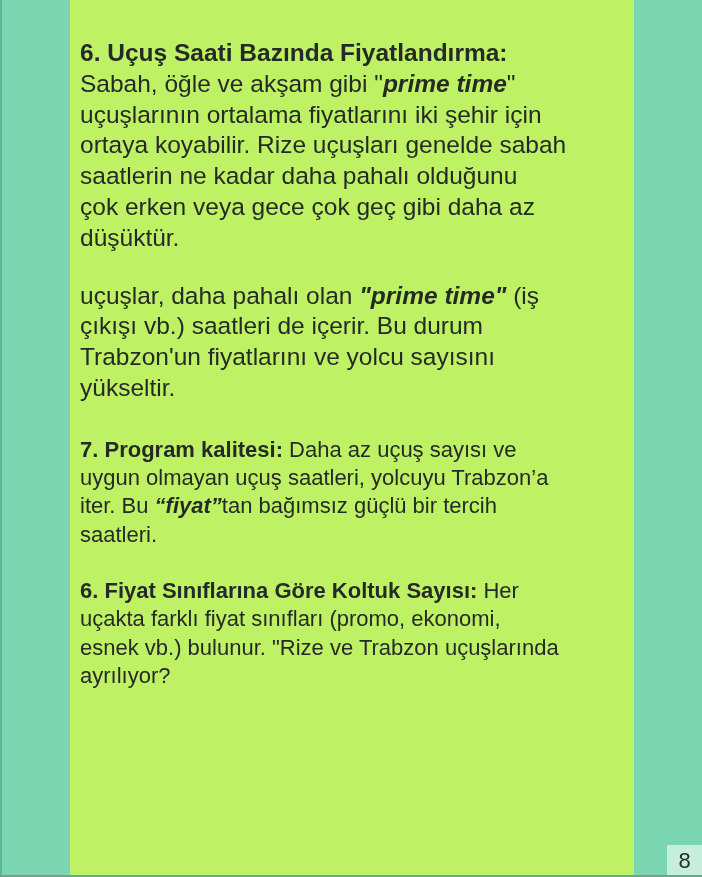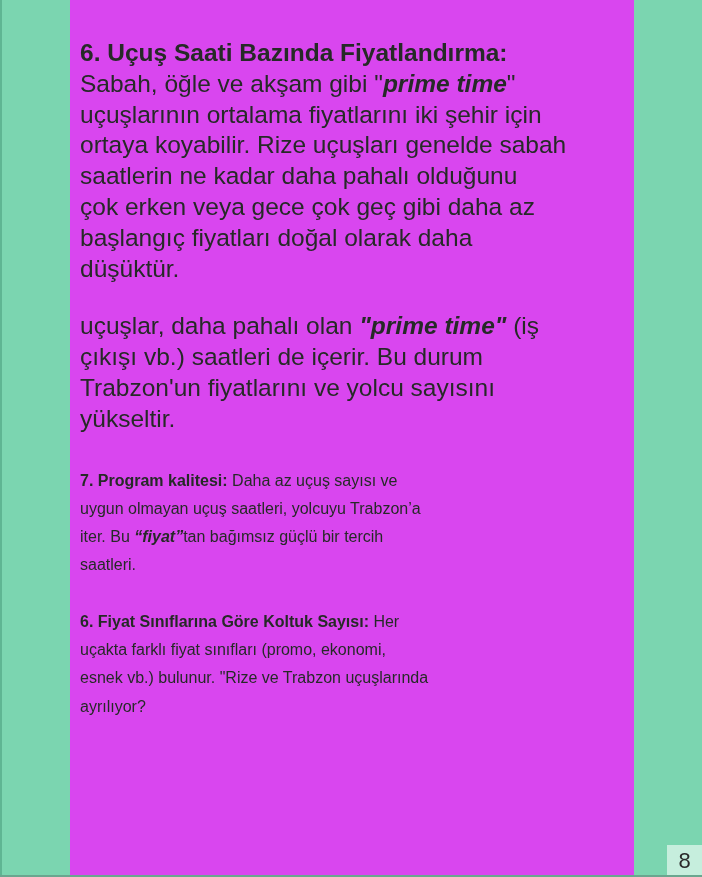--- a/index.html
+++ b/index.html
@@ -6,24 +6,24 @@
     body {
       width: 702px; height: 877px; position: relative; overflow: hidden;
       background: #7dd6b0;
       font-family: "Liberation Sans", sans-serif;
       color: #262a27;
     }
     .side-left { position: absolute; left: 0; top: 0; width: 70px; height: 877px; background: #7bd5b0; border-left: 2px solid #5fb593; box-sizing: border-box; }
     .side-right { position: absolute; left: 634px; top: 0; width: 68px; height: 877px; background: #7bd5b0; }
     .content {
       position: absolute; left: 70px; top: 0; width: 564px; height: 877px;
-      background: #d946ef; box-sizing: border-box; padding: 38px 0 0 10px;
+      background: #bef264; box-sizing: border-box; padding: 38px 0 0 10px;
     }
     .block-large { font-size: 24.5px; line-height: 30.8px; }
-    .block-small { font-size: 16px; line-height: 28.3px; }
+    .block-small { font-size: 22px; line-height: 28.3px; }
     .b1 { margin: 0; }
     .b2 { margin: 27px 0 0 0; }
     .b3 { margin: 32px 0 0 0; }
     .b4 { margin: 28px 0 0 0; }
     .line { display: block; white-space: nowrap; }
     strong { font-weight: bold; }
     .bi { font-weight: bold; font-style: italic; }
     .page-num {
       position: absolute; left: 667px; top: 845px; width: 35px; height: 32px;
       background: #c6eedd; font-size: 22px; text-align: center; line-height: 32px; color: #2b2b2b;
@@ -38,21 +38,20 @@
 
 <div class="content">
 
   <div class="block-large b1">
     <span class="line"><strong>6. Uçuş Saati Bazında Fiyatlandırma:</strong></span>
     <span class="line"><span>Sabah, öğle ve akşam gibi "</span><span class="bi">prime time</span><span>"</span></span>
     <span class="line">uçuşlarının ortalama fiyatlarını iki şehir için</span>
     <span class="line">ortaya koyabilir. Rize uçuşları genelde sabah</span>
     <span class="line">saatlerin ne kadar daha pahalı olduğunu</span>
     <span class="line">çok erken veya gece çok geç gibi daha az</span>
-    <span class="line">başlangıç fiyatları doğal olarak daha</span>
     <span class="line">düşüktür.</span>
   </div>
 
   <div class="block-large b2">
     <span class="line"><span>uçuşlar, daha pahalı olan </span><span class="bi">"prime time"</span><span> (iş</span></span>
     <span class="line">çıkışı vb.) saatleri de içerir. Bu durum</span>
     <span class="line">Trabzon'un fiyatlarını ve yolcu sayısını</span>
     <span class="line">yükseltir.</span>
   </div>
 

